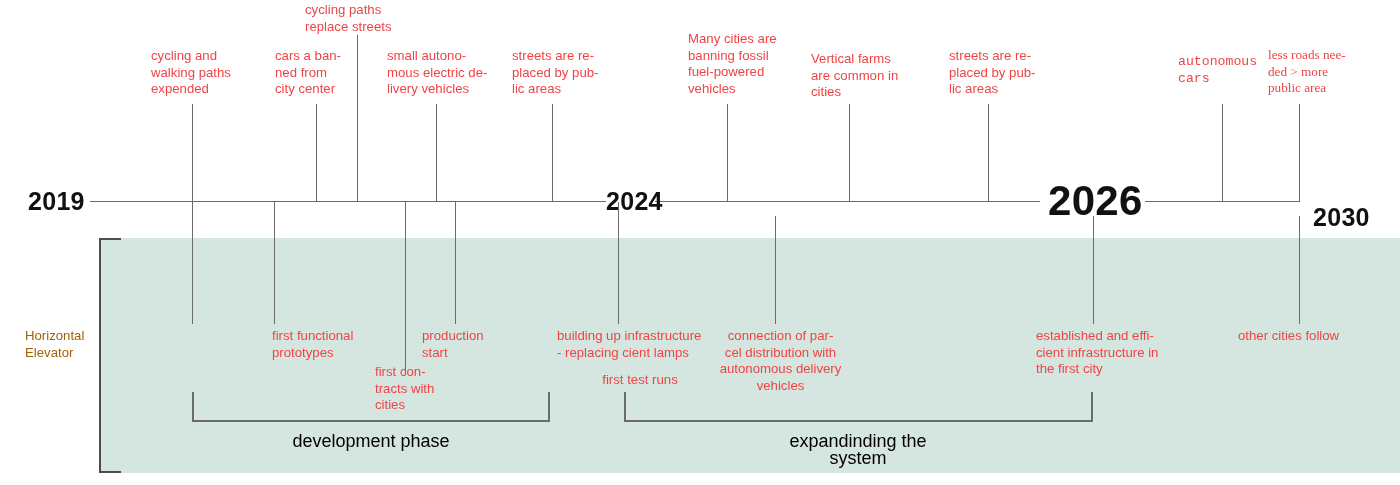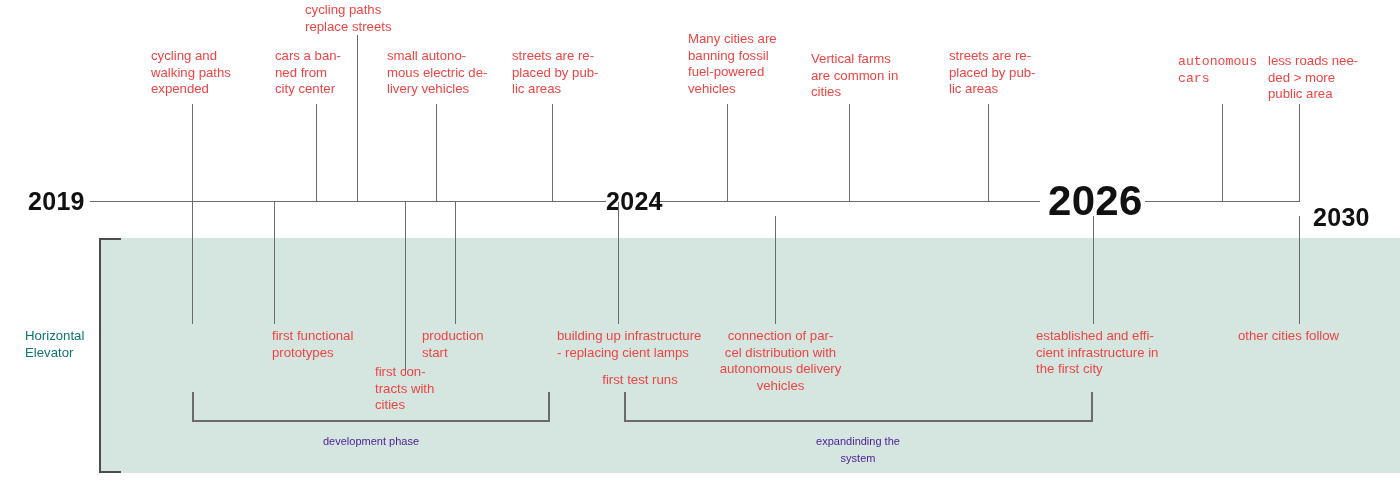--- a/index.html
+++ b/index.html
@@ -73,32 +73,32 @@
   .phase-bracket{
     position:absolute;
     border-left:2.5px solid #6b6b6b;
     border-right:2.5px solid #6b6b6b;
     border-bottom:2.5px solid #6b6b6b;
     box-sizing:border-box;
     height:30px;
   }
   .phase-label{
     position:absolute;
-    font-size:11px;
+    font-size:18px;
     line-height:16.5px;
-    color:#4c1d95;
+    color:#000000;
     text-align:center;
     white-space:pre-line;
   }
   
   .row-title{
     position:absolute;
     font-size:13.2px;
     line-height:16.5px;
-    color:#0f766e;
+    color:#a16207;
     white-space:pre-line;
   }
 </style>
 </head>
 <body>
 
 <div id="stage">
 
   <div class="green-panel"></div>
   <div class="panel-bracket"></div>
@@ -151,21 +151,21 @@
 fuel-powered
 vehicles</div>
   <div class="cap above" style="left:811px; top:51px; width:115px;">Vertical farms
 are common in
 cities</div>
   <div class="cap above" style="left:949px; top:48px; width:110px;">streets are re-
 placed by pub-
 lic areas</div>
   <div class="cap above" style="left:1178px; top:54px; width:100px;font-family:Liberation Mono, monospace;">autonomous
 cars</div>
-  <div class="cap above" style="left:1268px; top:53px; width:115px;">less roads nee-
+  <div class="cap above" style="left:1268px; top:47px; width:115px;font-family:Liberation Serif, serif;">less roads nee-
 ded &gt; more
 public area</div>
 
   <div class="row-title" style="left:25px; top:328px; width:90px;">Horizontal
 Elevator</div>
 
   <div class="cap below" style="left:272px; top:328px; width:125px;">first functional
 prototypes</div>
   <div class="cap below" style="left:375px; top:364px; width:80px;">first con-
 tracts with

